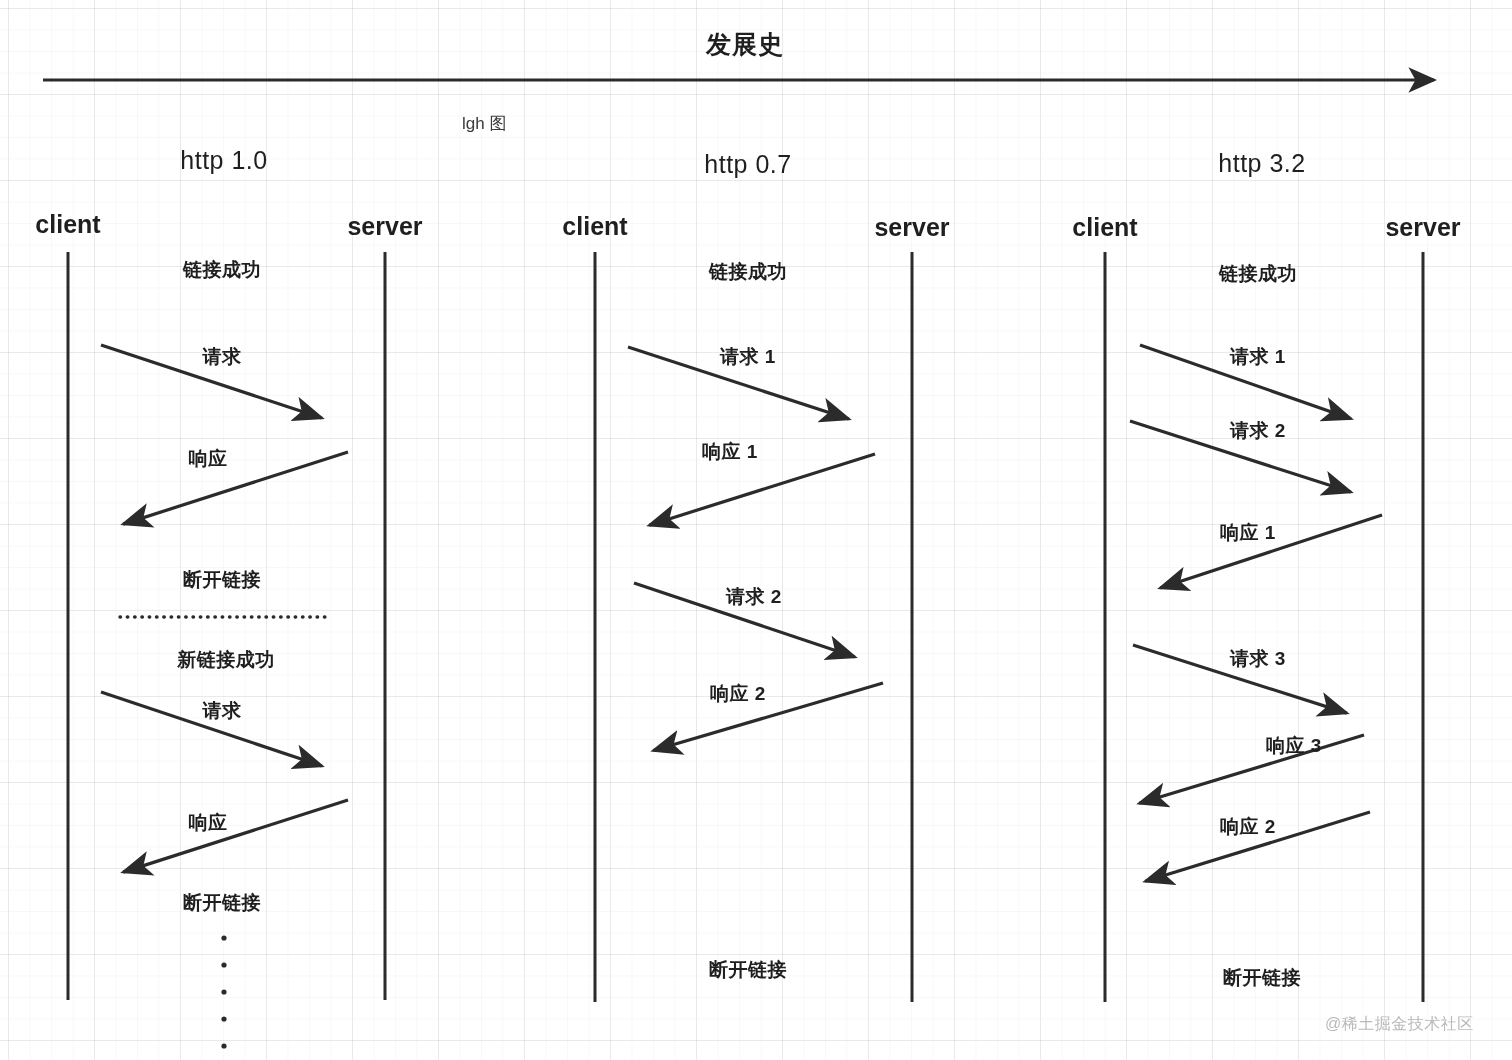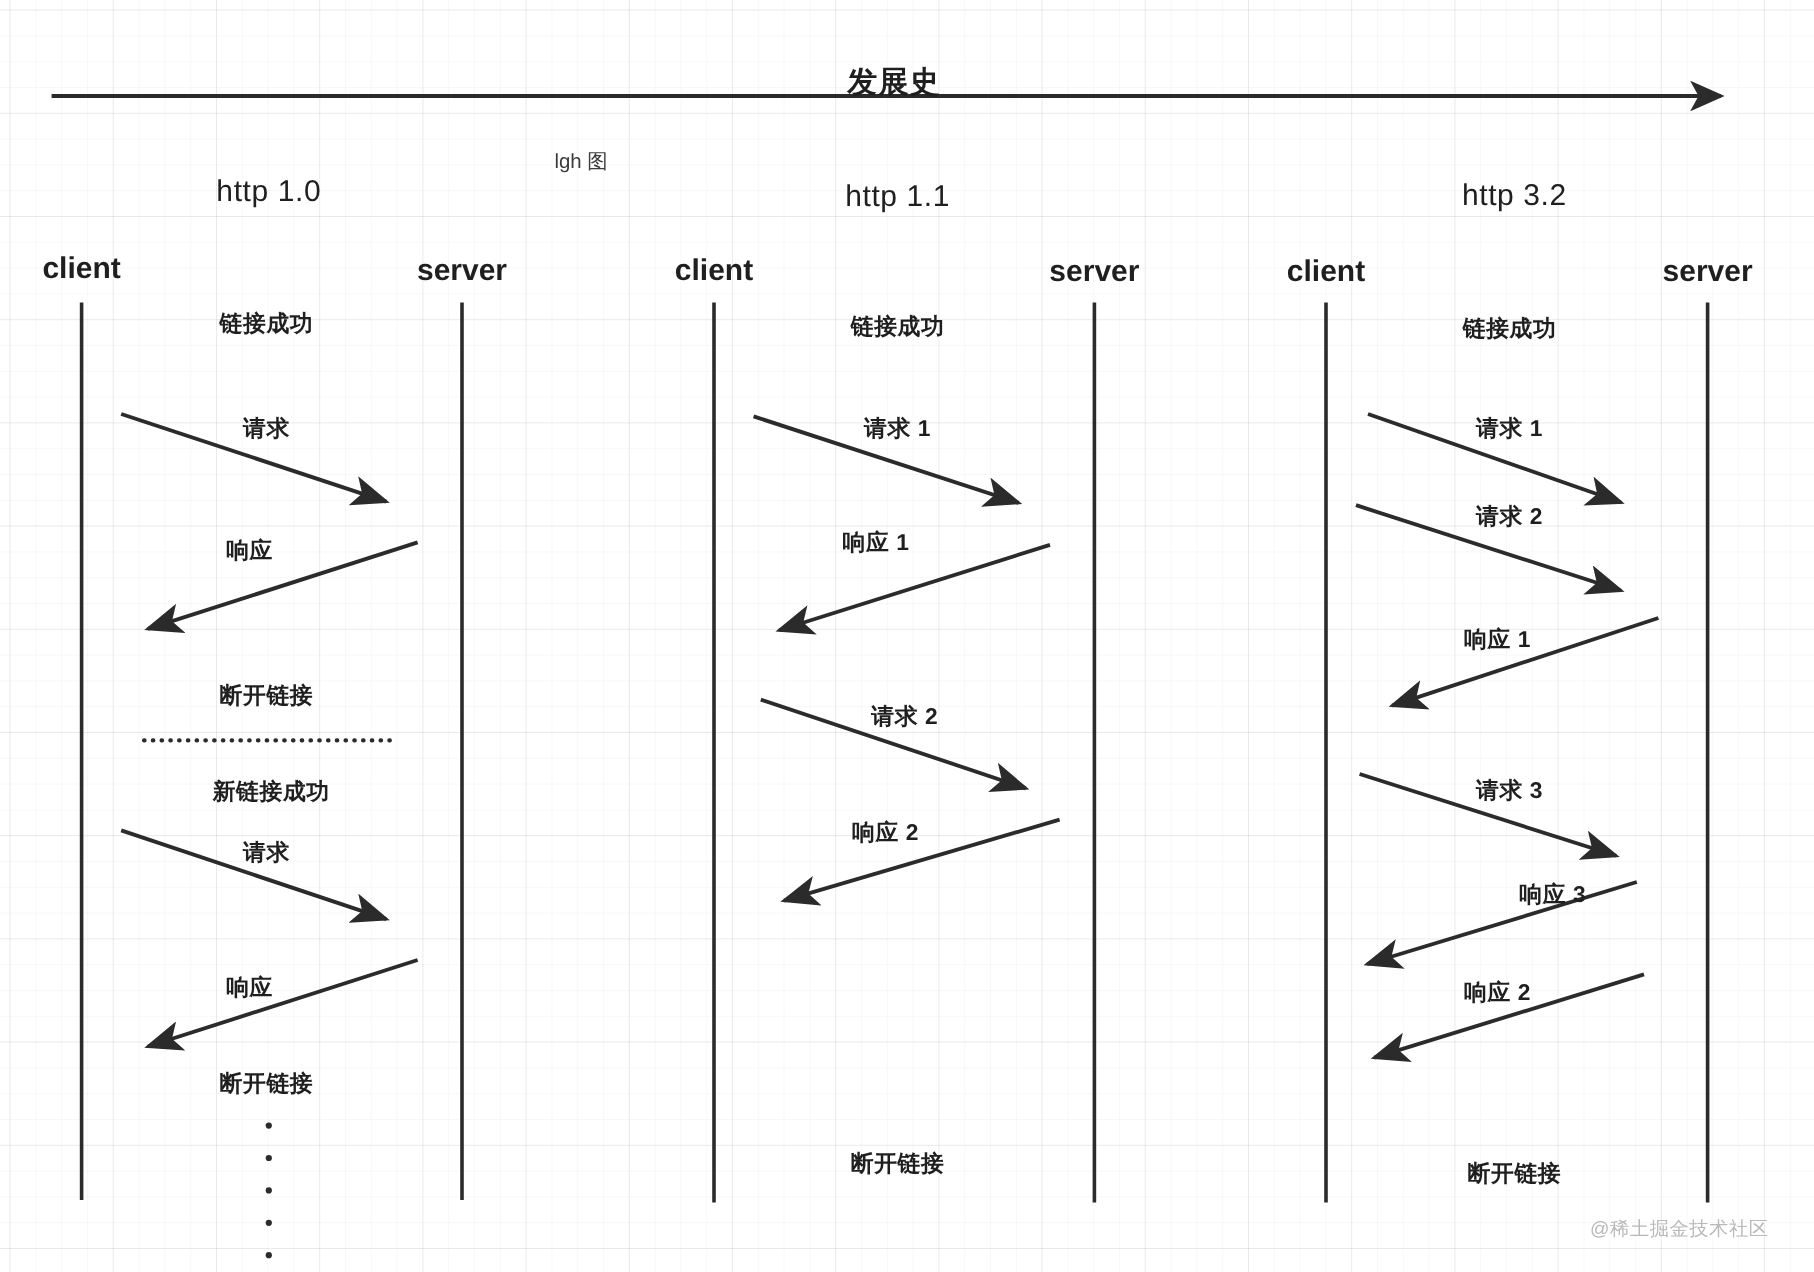--- a/index.html
+++ b/index.html
@@ -104,37 +104,37 @@
         <line x1="883" y1="683" x2="653.3508453654625" y2="750.4887311579049" stroke="#2b2b2b" stroke-width="3.2" marker-end="url(#arrowhead)"></line>
         <line x1="1140" y1="345" x2="1350.896183652963" y2="418.7203473831154" stroke="#2b2b2b" stroke-width="3.2" marker-end="url(#arrowhead)"></line>
         <line x1="1130" y1="421" x2="1350.7702310742923" y2="492.0954981425687" stroke="#2b2b2b" stroke-width="3.2" marker-end="url(#arrowhead)"></line>
         <line x1="1382" y1="515" x2="1160.198061098498" y2="587.998106473912" stroke="#2b2b2b" stroke-width="3.2" marker-end="url(#arrowhead)"></line>
         <line x1="1133" y1="645" x2="1346.7558125221176" y2="713.1404991882733" stroke="#2b2b2b" stroke-width="3.2" marker-end="url(#arrowhead)"></line>
         <line x1="1364" y1="735" x2="1139.307554316472" y2="803.3439522287398" stroke="#2b2b2b" stroke-width="3.2" marker-end="url(#arrowhead)"></line>
         <line x1="1370" y1="812" x2="1145.2897066164303" y2="881.2856737932673" stroke="#2b2b2b" stroke-width="3.2" marker-end="url(#arrowhead)"></line>
       </g>
   </svg>
 
-  <div class="txt diagram-title" style="left:745px; top:28px; transform:translateX(-50%);margin-top:24px;">发展史</div>
+  <div class="txt diagram-title" style="left:745px; top:28px; transform:translateX(-50%);">发展史</div>
 
-  <div class="txt credit-note" style="left:462px; top:112px;margin-top:11px;">lgh 图</div>
+  <div class="txt credit-note" style="left:462px; top:112px;">lgh 图</div>
 
   <div id="text-layer">
       <div class="txt col-title" style="left: 224px; top: 160px; transform: translate(-50%, -50%);">http 1.0</div>
       <div class="txt actor-label" style="left: 68px; top: 224px; transform: translate(-50%, -50%);">client</div>
       <div class="txt actor-label" style="left: 385px; top: 226px; transform: translate(-50%, -50%);">server</div>
       <div class="txt msg-label" style="left: 222px; top: 270px; transform: translate(-50%, -50%);">链接成功</div>
       <div class="txt msg-label" style="left: 222px; top: 580px; transform: translate(-50%, -50%);">断开链接</div>
       <div class="txt msg-label" style="left: 226px; top: 660px; transform: translate(-50%, -50%);">新链接成功</div>
       <div class="txt msg-label" style="left: 222px; top: 903px; transform: translate(-50%, -50%);">断开链接</div>
       <div class="txt msg-label" style="left: 222px; top: 357px; transform: translate(-50%, -50%);">请求</div>
       <div class="txt msg-label" style="left: 208px; top: 459px; transform: translate(-50%, -50%);">响应</div>
       <div class="txt msg-label" style="left: 222px; top: 711px; transform: translate(-50%, -50%);">请求</div>
       <div class="txt msg-label" style="left: 208px; top: 823px; transform: translate(-50%, -50%);">响应</div>
-      <div class="txt col-title" style="left: 748px; top: 164px; transform: translate(-50%, -50%);">http 1.1</div>
+      <div class="txt col-title" style="left: 748px; top: 164px; transform: translate(-50%, -50%);">http 0.7</div>
       <div class="txt actor-label" style="left: 595px; top: 226px; transform: translate(-50%, -50%);">client</div>
       <div class="txt actor-label" style="left: 912px; top: 227px; transform: translate(-50%, -50%);">server</div>
       <div class="txt msg-label" style="left: 748px; top: 272px; transform: translate(-50%, -50%);">链接成功</div>
       <div class="txt msg-label" style="left: 748px; top: 970px; transform: translate(-50%, -50%);">断开链接</div>
       <div class="txt msg-label" style="left: 748px; top: 357px; transform: translate(-50%, -50%);">请求 1</div>
       <div class="txt msg-label" style="left: 730px; top: 452px; transform: translate(-50%, -50%);">响应 1</div>
       <div class="txt msg-label" style="left: 754px; top: 597px; transform: translate(-50%, -50%);">请求 2</div>
       <div class="txt msg-label" style="left: 738px; top: 694px; transform: translate(-50%, -50%);">响应 2</div>
       <div class="txt col-title" style="left: 1262px; top: 163px; transform: translate(-50%, -50%);">http 3.2</div>
       <div class="txt actor-label" style="left: 1105px; top: 227px; transform: translate(-50%, -50%);">client</div>

